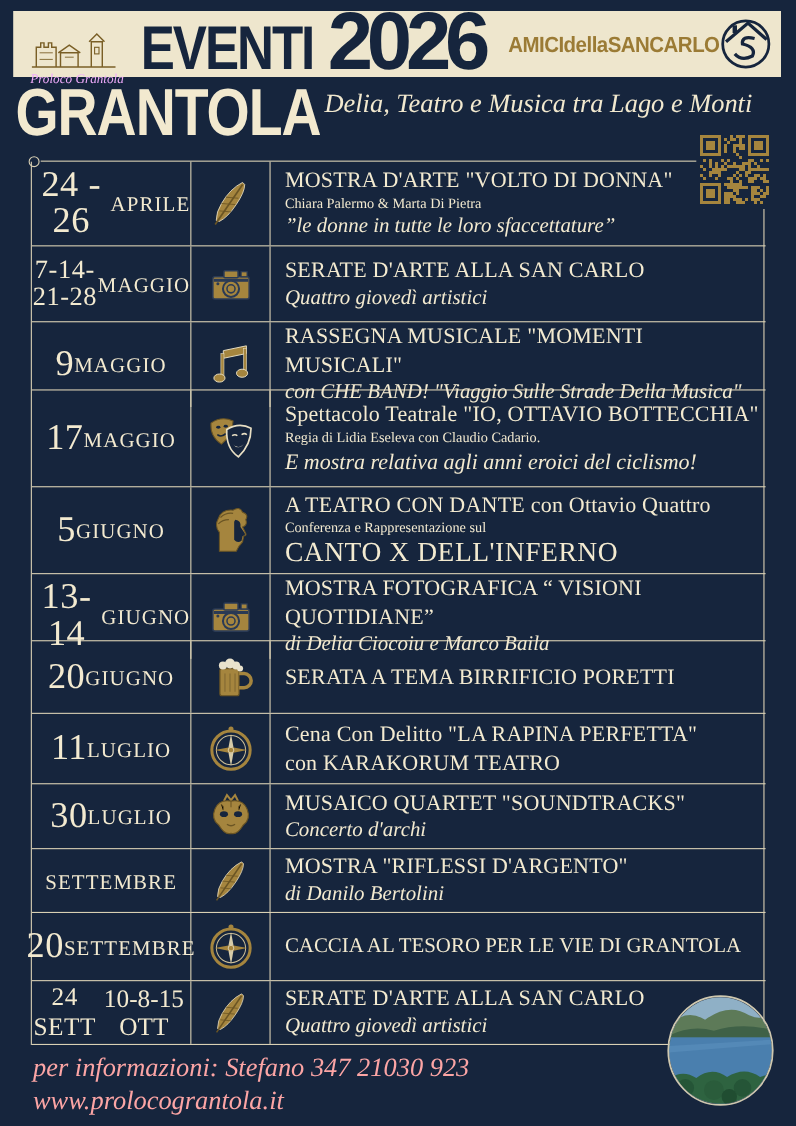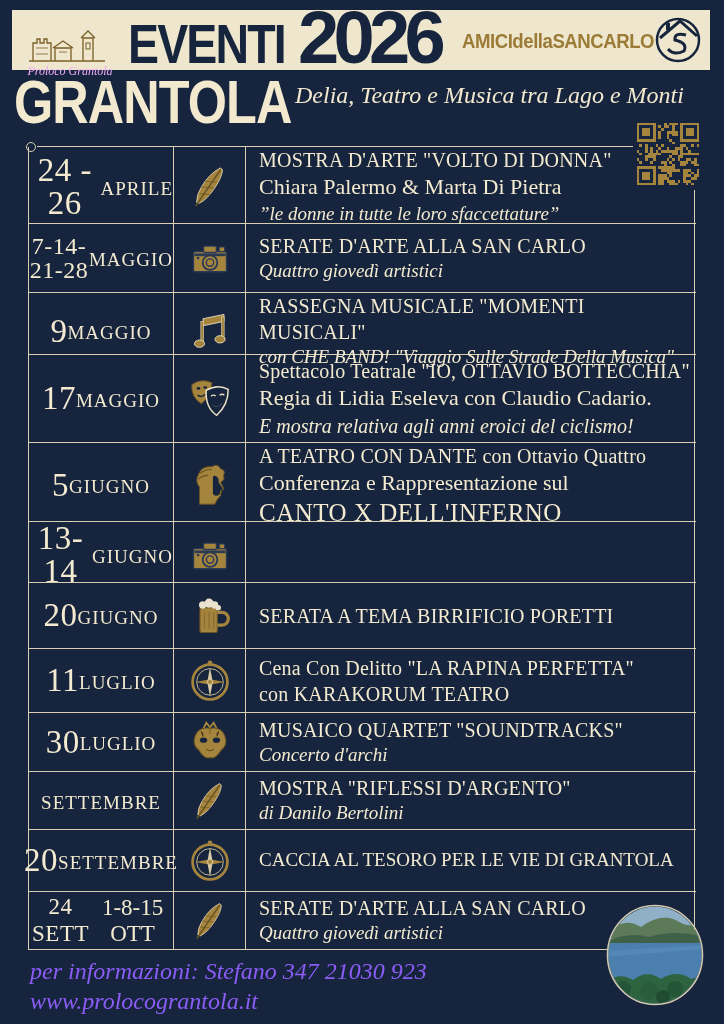--- a/index.html
+++ b/index.html
@@ -42,26 +42,26 @@
             align-items:center;justify-content:center;text-align:center;}
   .iconcell{border-right:1.5px solid #d9d0b4;display:flex;align-items:center;justify-content:center;}
   .textcell{display:flex;flex-direction:column;justify-content:center;padding-left:13px;}
   .d1{font-size:33px;line-height:1;letter-spacing:0.5px;}
   .d1.long{font-size:24px;}
   .d1.sm{font-size:23px;line-height:1.15;}
   .d2{font-size:19px;letter-spacing:1px;margin-top:3px;line-height:1;}
   .d2.sm{font-size:23px;letter-spacing:0;margin-top:1px;line-height:1.15;}
   .t1{font-size:20px;line-height:1.3;letter-spacing:0.2px;}
   .t1.fit{font-size:19px;letter-spacing:0;}
-  .tsub{font-size:22px;line-height:1.3;}
+  .tsub{font-size:13px;line-height:1.3;}
   .tit{font-style:italic;font-size:19px;line-height:1.3;}
   .tit-lg{font-style:italic;font-size:20px;line-height:1.3;}
   .tbig{font-size:25px;line-height:1.2;letter-spacing:0.5px;}
   
-  .footer{left:30px;top:956px;font-style:italic;font-size:24px;line-height:1.25;color:#8b5cf6;}
+  .footer{left:30px;top:956px;font-style:italic;font-size:24px;line-height:1.25;color:#fca5a5;}
   .lake{left:605px;top:903px;z-index:5;}
   .icon{display:block;}
 </style>
 </head>
 <body>
 
 <svg width="0" height="0" style="position:absolute" aria-hidden="true">
   <defs>
     <symbol id="sym-feather" viewBox="0 0 48 48">
       <path d="M35 4 Q23 10 15 24 Q10 32 10 40 L13 41 Q21 37 29 25 Q37 13 37 6 Z" fill="#a5853e" stroke="#e8dfc4" stroke-width="0.8"></path>
@@ -423,20 +423,24 @@
   <div class="row">
     <div class="datecell">
       <div class="d1">13-14</div>
       <div class="d2">GIUGNO</div>
     </div>
     <div class="iconcell">
       <svg class="icon" width="44" height="44" viewBox="0 0 48 48">
           <use href="#sym-camera"></use>
         </svg>
     </div>
+    <div class="textcell">
+      <div class="t1">MOSTRA FOTOGRAFICA “ VISIONI QUOTIDIANE”</div>
+      <div class="tit">di Delia Ciocoiu e Marco Baila</div>
+    </div>
   </div>
 
   <div class="row">
     <div class="datecell">
       <div class="d1">20</div>
       <div class="d2">GIUGNO</div>
     </div>
     <div class="iconcell">
       <svg class="icon" width="44" height="44" viewBox="0 0 48 48">
           <use href="#sym-beer"></use>
@@ -505,21 +509,21 @@
         </svg>
     </div>
     <div class="textcell">
       <div class="t1 fit">CACCIA AL TESORO PER LE VIE DI GRANTOLA</div>
     </div>
   </div>
 
   <div class="row">
     <div class="datecell">
       <div class="d1 sm">24 SETT</div>
-      <div class="d2 sm">1-8-15 OTT</div>
+      <div class="d2 sm">10-8-15 OTT</div>
     </div>
     <div class="iconcell">
       <svg class="icon" width="42" height="42" viewBox="0 0 48 48">
           <use href="#sym-feather"></use>
         </svg>
     </div>
     <div class="textcell">
       <div class="t1">SERATE D'ARTE ALLA SAN CARLO</div>
       <div class="tit">Quattro giovedì artistici</div>
     </div>

